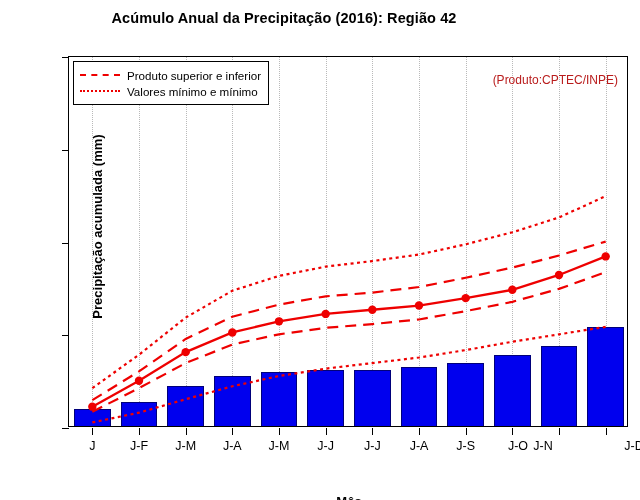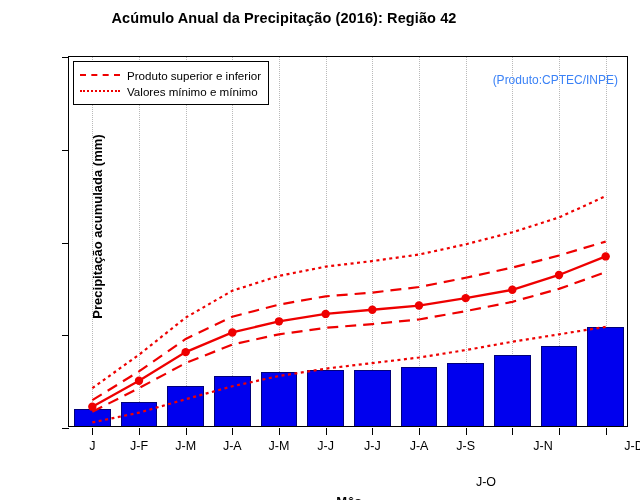--- a/index.html
+++ b/index.html
@@ -50,21 +50,21 @@
   .legend-row{display:flex;align-items:center;height:16px;}
   .legend-key{width:40px;height:12px;position:relative;margin-right:7px;flex:0 0 40px;}
   .legend-key i{position:absolute;left:0;top:5px;width:40px;height:0;display:block;}
   .k-solid{border-top:2.6px solid #ee0000;}
   .k-dash{border-top:2.6px dashed #ee0000;}
   .k-dot{border-top:2.6px dotted #ee0000;}
   .legend-label{font-size:11.6px;white-space:nowrap;line-height:13px;}
 
   
   .source-note{
-    position:absolute;right:9px;top:16px;font-size:12px;color:#3b82f6;
+    position:absolute;right:9px;top:16px;font-size:12px;color:#b91c1c;
     white-space:nowrap;
   }
 </style>
 </head>
 <body>
 
 <div id="root">
 
   <div class="chart-title">Acúmulo Anual da Precipitação (2016): Região 42</div>
 
@@ -141,21 +141,21 @@
         <div class="xtick-label" style="left: 210px;">J-M</div>
         <div class="xtick" style="left: 256.667px;"></div>
         <div class="xtick-label" style="left: 256.667px;">J-J</div>
         <div class="xtick" style="left: 303.333px;"></div>
         <div class="xtick-label" style="left: 303.333px;">J-J</div>
         <div class="xtick" style="left: 350px;"></div>
         <div class="xtick-label" style="left: 350px;">J-A</div>
         <div class="xtick" style="left: 396.667px;"></div>
         <div class="xtick-label" style="left: 396.667px;">J-S</div>
         <div class="xtick" style="left: 443.333px;"></div>
-        <div class="xtick-label" style="left: 417px; margin-top: 36px;">J-O</div>
+        <div class="xtick-label" style="left: 449px;">J-O</div>
         <div class="xtick" style="left: 490px;"></div>
         <div class="xtick-label" style="left: 474px;">J-N</div>
         <div class="xtick" style="left: 536.667px;"></div>
         <div class="xtick-label" style="left: 565px;">J-D</div>
       </div>
 
     <div class="ylab">Precipitação acumulada (mm)</div>
     <div class="xlab">Mês</div>
 
     <div class="source-note">(Produto:CPTEC/INPE)</div>

